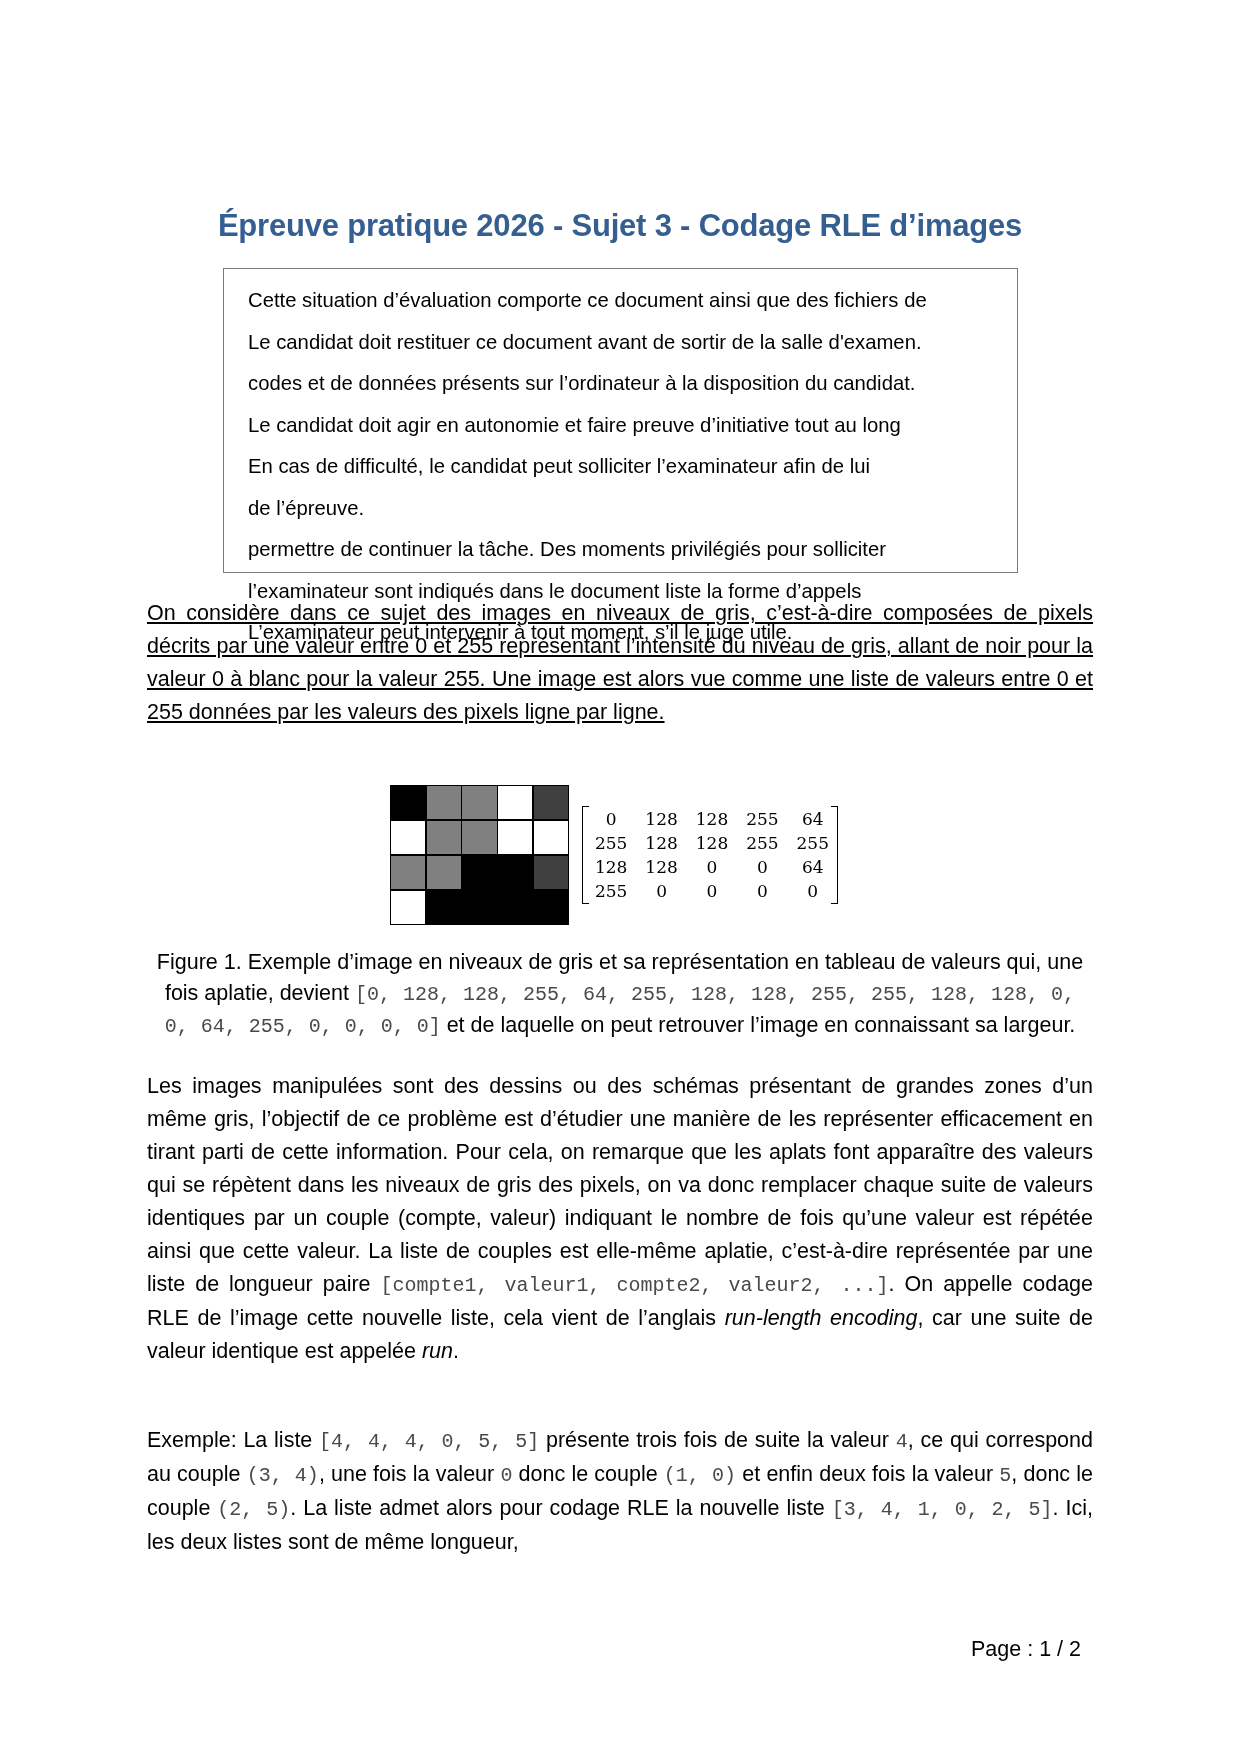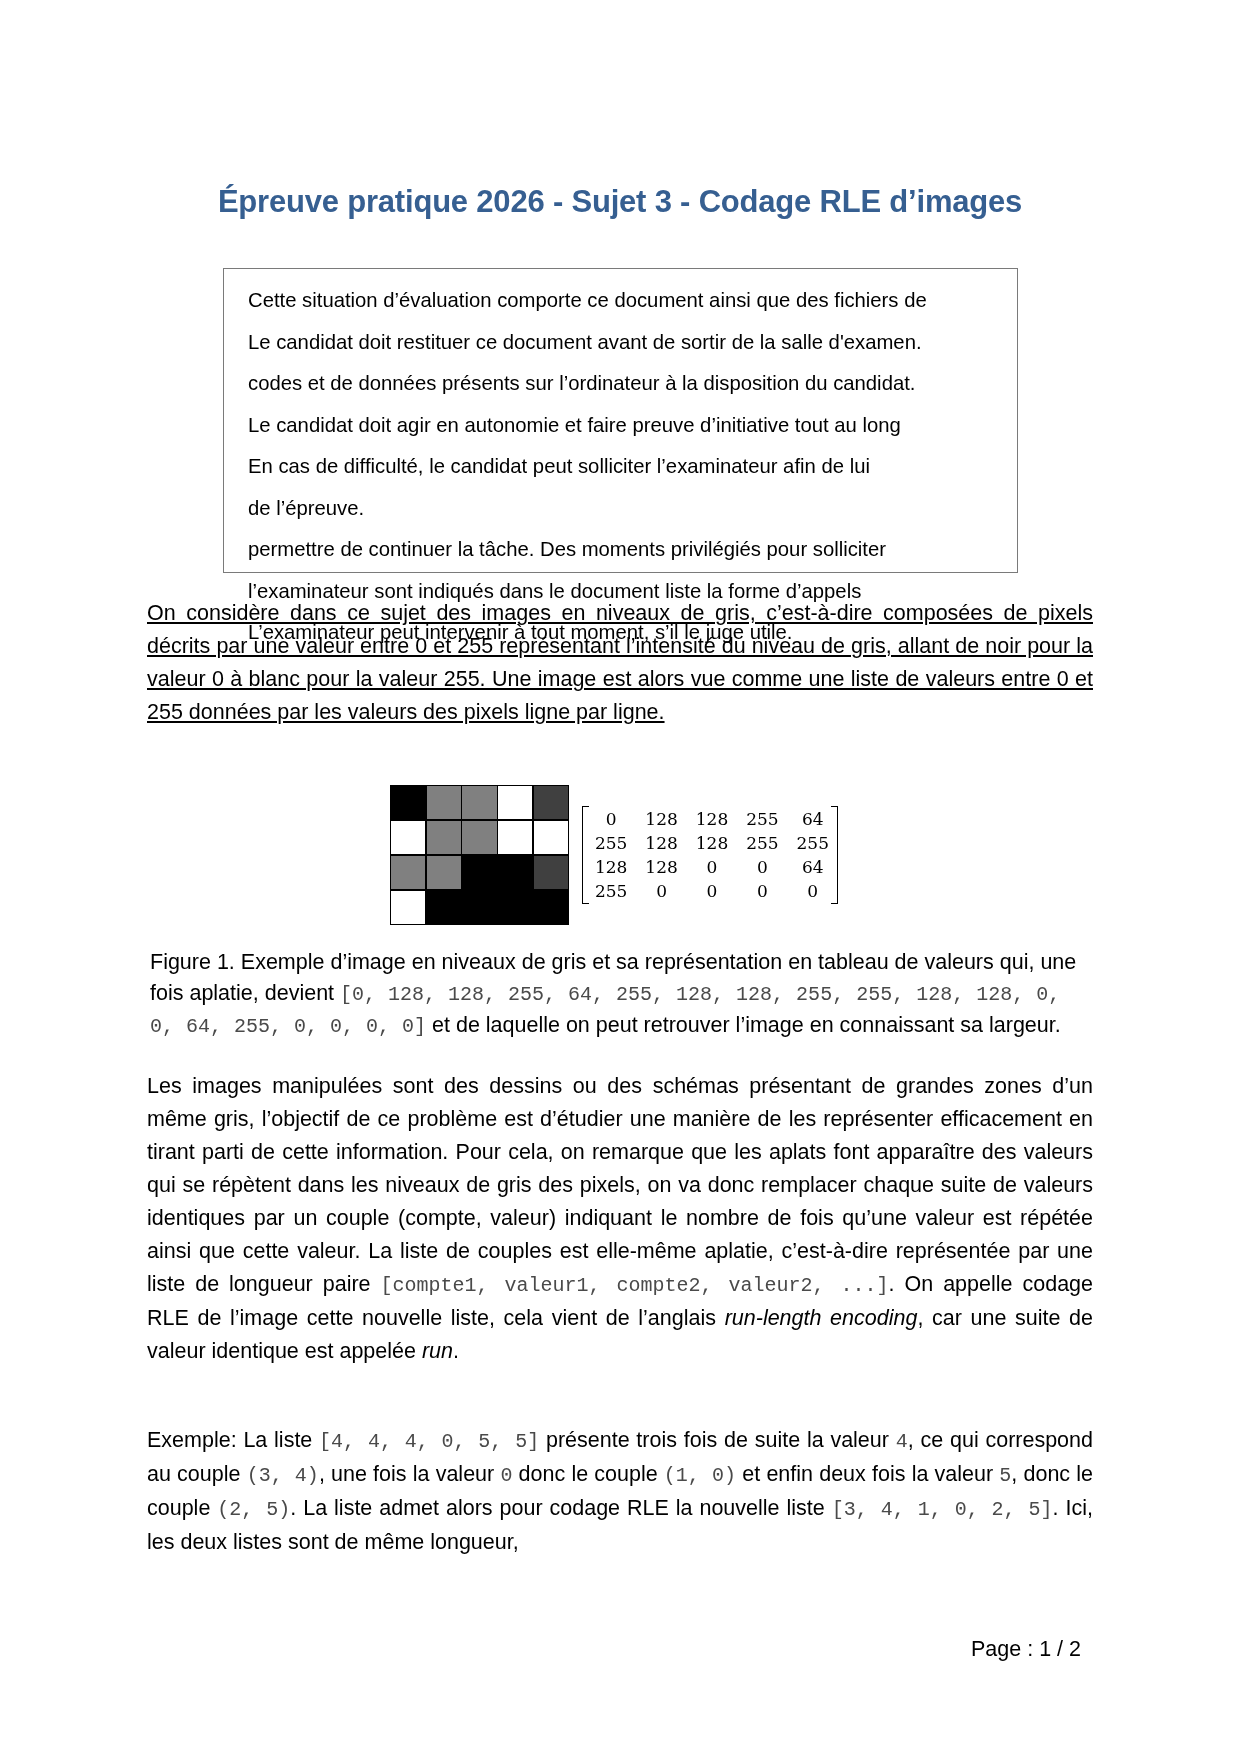--- a/index.html
+++ b/index.html
@@ -1,18 +1,18 @@
 <!DOCTYPE html>
 <html><head>
 <meta charset="utf-8">
 <style>
   html, body { margin: 0; padding: 0; background: #ffffff; }
   body { width: 1240px; height: 1755px; position: relative; overflow: hidden;
          font-family: "Liberation Sans", sans-serif; color: #000; }
-  .title { position: absolute; top: 184px; left: 0; width: 1240px; text-align: center;
+  .title { position: absolute; top: 208px; left: 0; width: 1240px; text-align: center;
            font-family: "Liberation Sans", sans-serif; font-weight: bold; font-size: 31px;
            color: #365f91; letter-spacing: -0.2px; }
   .notice { position: absolute; left: 223px; top: 268px; width: 773px; height: 290px;
             border: 1.5px solid #7a7a7a; padding: 5px 8px 8px 12px; box-sizing: content-box;
             font-size: 20.3px; line-height: 29.5px; }
   .notice p { margin: 12px; }
   .para { position: absolute; left: 147px; width: 946px; font-size: 21.5px; line-height: 33px;
           text-align: justify; margin: 0; }
   .para p { margin: 0; }
   .mono { font-family: "Liberation Mono", monospace; color: #4a4a4a; font-size: 20px; }
@@ -23,21 +23,21 @@
                  background: #000; gap: 1.5px; border: 1.5px solid #000; box-sizing: border-box; }
   .cell { width: 100%; height: 100%; }
   .matrix { position: absolute; left: 582px; top: 806px; width: 256px; height: 98px; }
   .matrix .br-left, .matrix .br-right { position: absolute; top: 0; width: 7px; height: 98px;
                   border-top: 1.5px solid #000; border-bottom: 1.5px solid #000; box-sizing: border-box; }
   .matrix .br-left { left: 0; border-left: 1.5px solid #000; }
   .matrix .br-right { right: 0; border-right: 1.5px solid #000; }
   .matrix table { position: absolute; left: 4px; top: 1px; border-collapse: collapse;
                   font-family: "DejaVu Serif", serif; font-size: 17px; }
   .matrix td { height: 24px; padding: 0 0; text-align: center; width: 51px; line-height: 24px; }
-  .caption { position: absolute; left: 150px; top: 947px; width: 940px; 
+  .caption { position: absolute; left: 150px; top: 947px; width: 940px; text-align: center;
              font-size: 21.5px; line-height: 30.5px; }
   .footer { position: absolute; left: 960px; top: 1637px; width: 132px; text-align: center;
             font-size: 21.5px; }
 </style>
 </head>
 <body>
 
 <div class="title">Épreuve pratique 2026 - Sujet 3 - Codage RLE d’images</div>
 
 <div class="notice">

